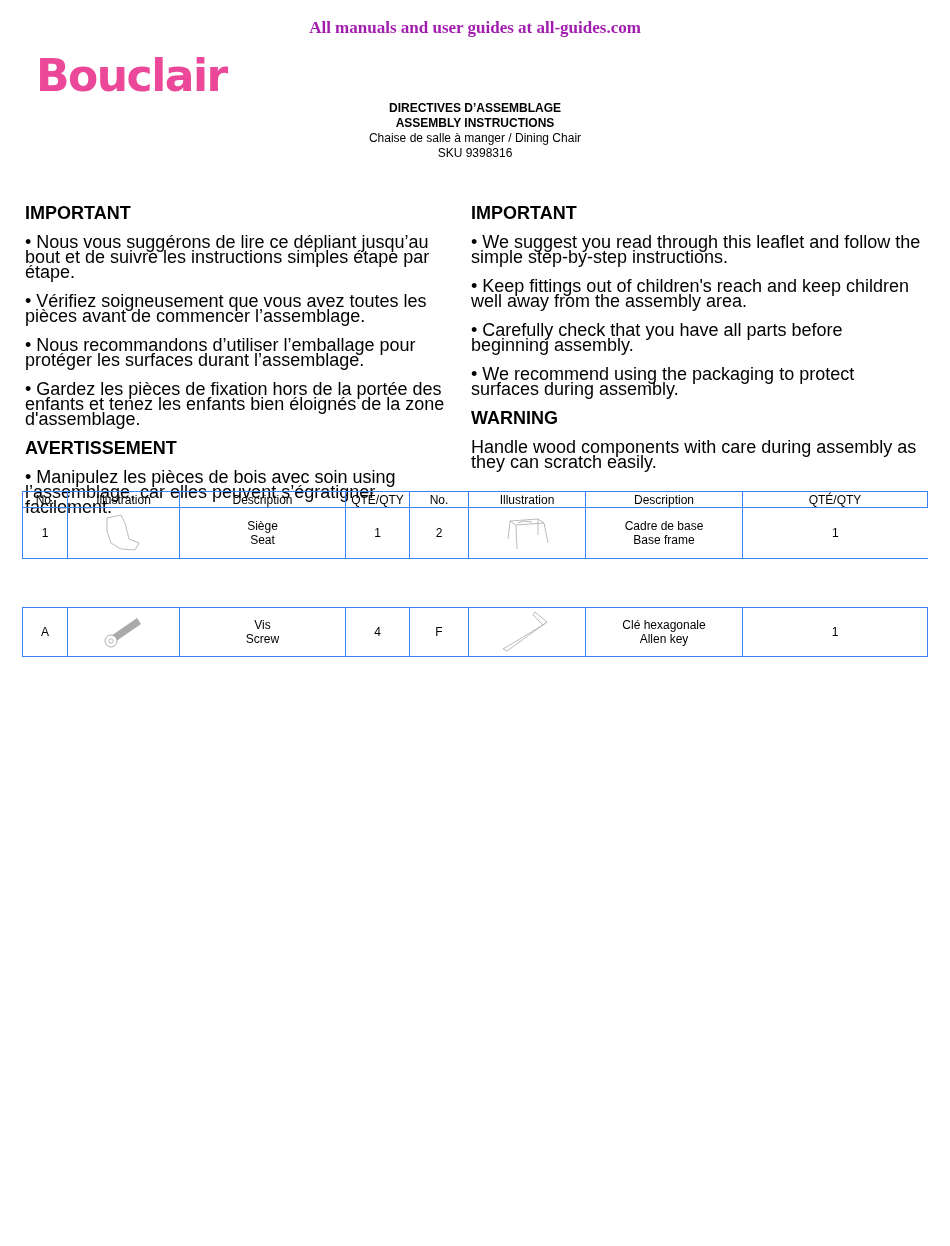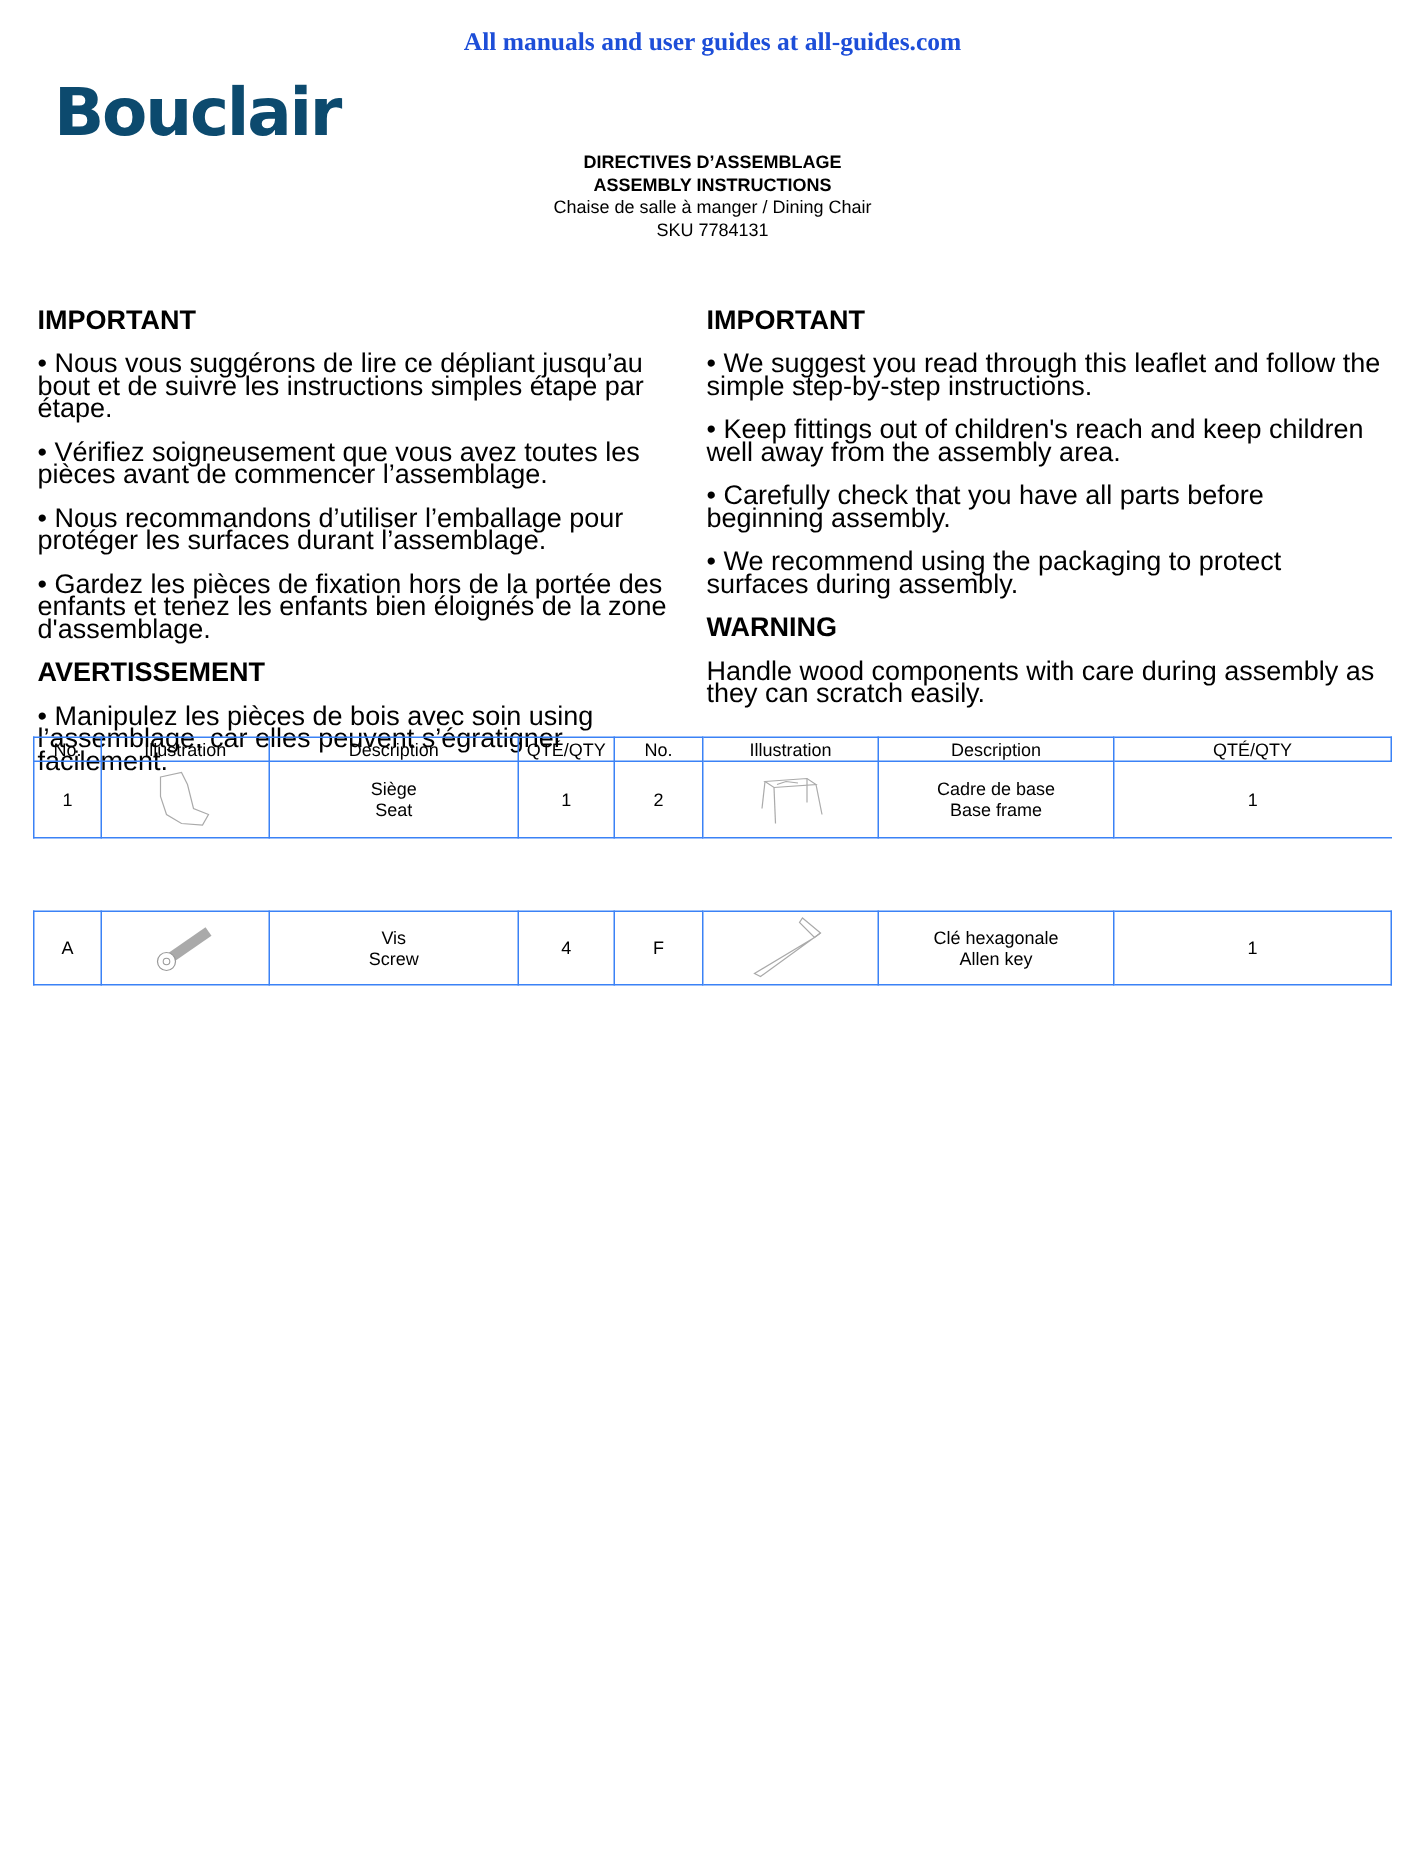--- a/index.html
+++ b/index.html
@@ -1,21 +1,21 @@
 <!DOCTYPE html>
 <html><head>
 <meta charset="utf-8">
 <style>
   html, body { margin:0; padding:0; background:#fff; }
   body { width:950px; height:1246px; position:relative; overflow:hidden;
          font-family:"Liberation Sans", sans-serif; color:#000; }
   .watermark { position:absolute; top:18px; left:0; width:950px; text-align:center;
-               font-family:"Liberation Serif", serif; font-weight:bold; font-size:17px; color:#1d4ed8; }
+               font-family:"Liberation Serif", serif; font-weight:bold; font-size:17px; color:#a21caf; }
   .logo { position:absolute; left:36px; top:50px; font-family:"DejaVu Sans", sans-serif;
-          font-weight:bold; font-size:44px; letter-spacing:-1.5px; color:#0c4a6e; }
+          font-weight:bold; font-size:44px; letter-spacing:-1.5px; color:#ec4899; }
   .titleblock { position:absolute; top:101px; left:0; width:950px; text-align:center; font-size:12px; line-height:15px; }
   .titleblock .b { font-weight:bold; }
   .col { position:absolute; top:206px; font-size:18px; line-height:15px; }
   .col.fr { left:25px; width:440px; }
   .col.en { left:471px; width:450px; }
   .col p { margin:0 0 14px 0; }
   .col .h { font-weight:bold; }
   table.parts { position:absolute; left:22px; border-collapse:collapse; font-size:12px; table-layout:fixed; }
   table.parts td { border:1px solid #3b82f6; text-align:center; vertical-align:middle; padding:0; line-height:14px; }
   #t1 { top:491px; }
@@ -29,21 +29,21 @@
 </head>
 <body>
 
 <div class="watermark">All manuals and user guides at all-guides.com</div>
 <div class="logo">Bouclair</div>
 
 <div class="titleblock">
   <div class="b">DIRECTIVES D’ASSEMBLAGE</div>
   <div class="b">ASSEMBLY INSTRUCTIONS</div>
   <div>Chaise de salle à manger  / Dining Chair</div>
-  <div>SKU 7784131</div>
+  <div>SKU 9398316</div>
 </div>
 
 <div class="col fr">
   <p class="h">IMPORTANT</p>
   <p>•  Nous vous suggérons de lire ce dépliant jusqu’au bout et de suivre les instructions simples étape par étape.</p>
   <p>•  Vérifiez soigneusement que vous avez toutes les pièces avant de commencer l’assemblage.</p>
   <p>• Nous recommandons d’utiliser l’emballage pour protéger les surfaces durant l’assemblage.</p>
   <p>• Gardez les pièces de fixation hors de la portée des enfants et tenez les enfants bien éloignés de la zone d'assemblage.</p>
   <p class="h">AVERTISSEMENT</p>
   <p>• Manipulez les pièces de bois avec soin using l’assemblage, car elles peuvent s’égratigner facilement.</p>

